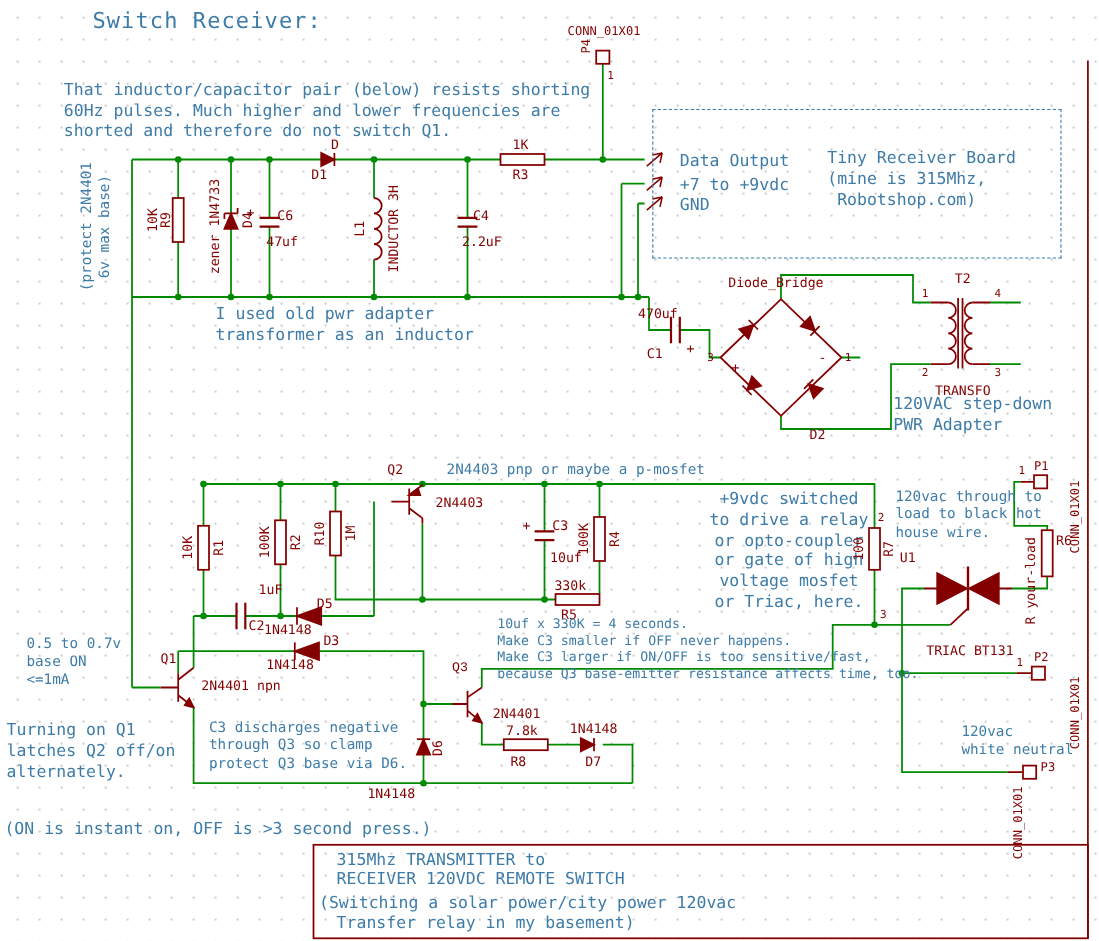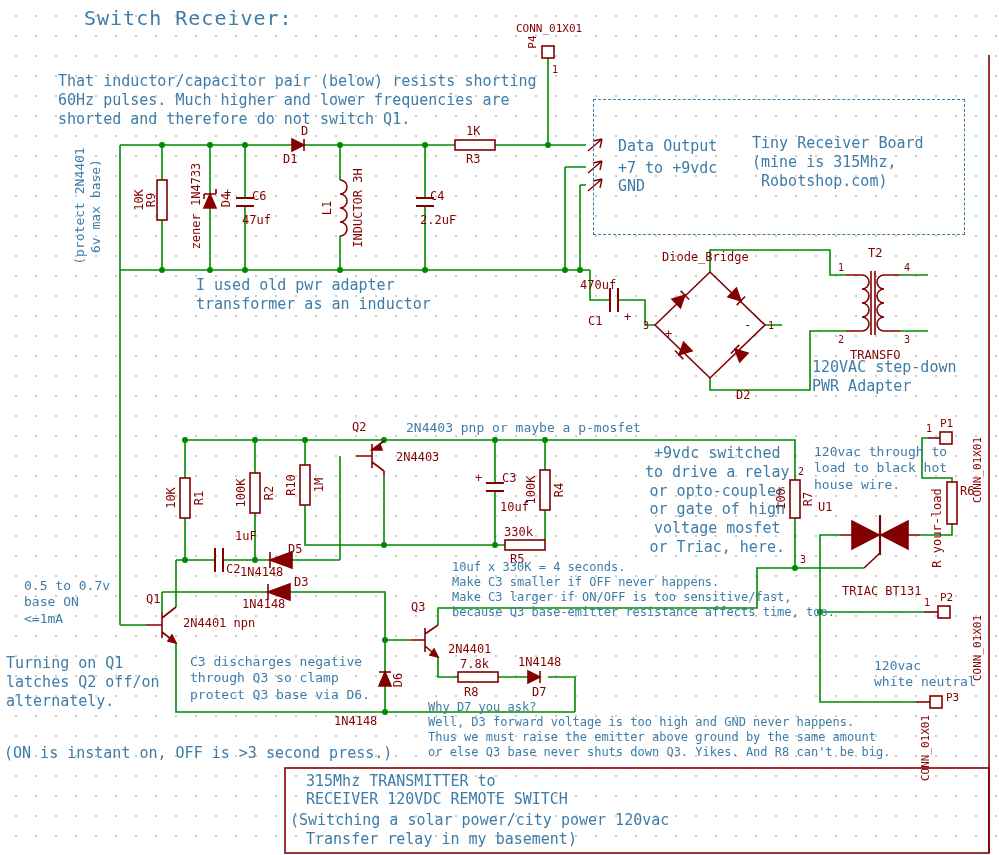--- a/index.html
+++ b/index.html
@@ -338,32 +338,28 @@
 alternately.</div>
   <div class="t s13" style="left:190px;top:654px;">C3 discharges negative
 through Q3 so clamp
 protect Q3 base via D6.</div>
   <div class="t s12" style="left:452px;top:560px;">10uf x 330K = 4 seconds.
 Make C3 smaller if OFF never happens.
 Make C3 larger if ON/OFF is too sensitive/fast,
 because Q3 base-emitter resistance affects time, too.</div>
   <div class="t s15" style="left:4px;top:744px;">(ON is instant on, OFF is &gt;3 second press.)</div>
 
-  <div class="t s12 c" style="left:411px;top:600px;">Q3</div>
+  <div class="t s12 c" style="left:411px;top:600px;font-family:Liberation Mono, monospace;">Q3</div>
   <div class="t s12 c" style="left:448px;top:642px;">2N4401</div>
   <div class="t s12 c rot" style="left:398px;top:680px;">D6</div>
   <div class="t s12 c" style="left:334px;top:714px;">1N4148</div>
   <div class="t s12 c" style="left:460px;top:657px;">7.8k</div>
   <div class="t s12 c" style="left:464px;top:685px;">R8</div>
   <div class="t s12 c" style="left:518px;top:655px;">1N4148</div>
   <div class="t s12 c" style="left:532px;top:685px;">D7</div>
-  <div class="t s12" style="left:428px;top:700px;">Why D7 you ask?
-Well, D3 forward voltage is too high and GND never happens.
-Thus we must raise the emitter above ground by the same amount
-or else Q3 base never shuts down Q3. Yikes. And R8 can't be big.</div>
 
   <div class="t s12 c rot" style="left:781px;top:499px;">100</div>
   <div class="t s12 c rot" style="left:808px;top:499px;">R7</div>
   <div class="t s10 c" style="left:798px;top:466px;">2</div>
   <div class="t s12 c" style="left:818px;top:500px;">U1</div>
   <div class="t s12 c" style="left:842px;top:584px;">TRIAC BT131</div>
   <div class="t s10 c" style="left:800px;top:554px;">3</div>
   <div class="t s12 c" style="left:960px;top:484px;">R6</div>
   <div class="t s12 c rot" style="left:937px;top:528px;">R your-load</div>
 

